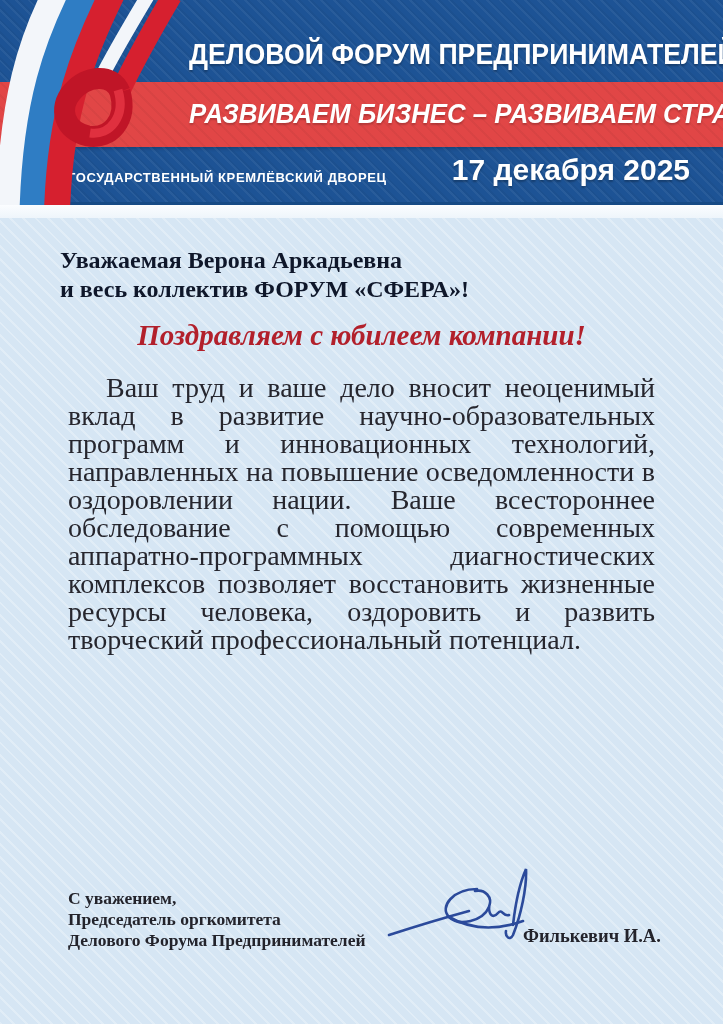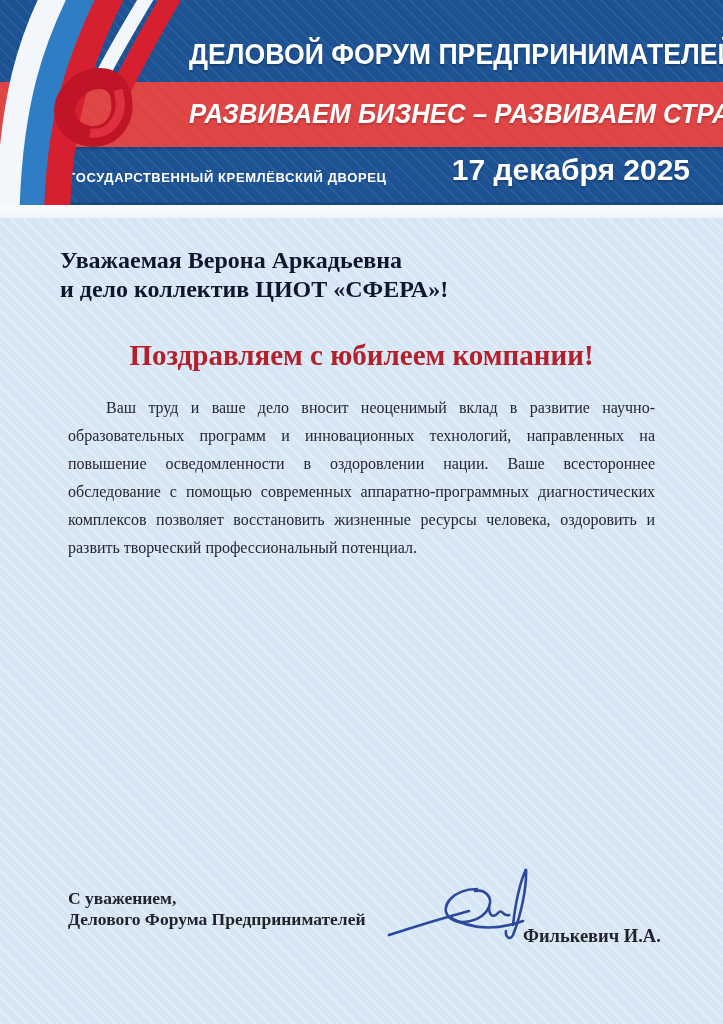--- a/index.html
+++ b/index.html
@@ -70,30 +70,30 @@
   }
   
   .letter{
     position:absolute;top:218px;left:0;right:0;bottom:0;
   }
   .salutation{
     margin:28px 60px 0 60px;text-align:left;
     font-weight:bold;font-size:24px;line-height:29px;color:#0f172a;
   }
   .greeting-heading{
-    margin:35px 60px 0 60px;text-align:center;
-    font-weight:bold;font-size:29px;color:#b2202b;
+    margin:15px 60px 0 60px;text-align:center;
+    font-weight:bold;font-style:italic;font-size:29px;color:#b2202b;
   }
   .letter-text{
     margin:22px 68px 0 68px;
   }
   .letter-text p{
     margin:0 0 4px 0;
     text-align:justify;text-indent:38px;
-    font-size:16px;line-height:28px;color:#26262e;
+    font-size:28px;line-height:28px;color:#26262e;
   }
   
   .closing{
     position:absolute;left:68px;top:670px;
     font-weight:bold;font-size:17.5px;line-height:21px;color:#23232b;
   }
   .signature-svg{
     position:absolute;left:385px;top:645px;width:145px;height:95px;
   }
   .signatory{
@@ -129,31 +129,32 @@
       <path d="M 120,92 C 128,120 110,140 88,136 C 64,131 58,108 72,92 C 86,76 112,72 120,92" fill="none" stroke="#c01527" stroke-width="21"></path>
       <path d="M 118,90 C 126,116 110,136 90,133" fill="none" stroke="#e0303f" stroke-width="9"></path>
     </svg>
   </div>
 
   <div class="white-strip"></div>
 
   <div class="letter">
     <div class="salutation">
       <div>Уважаемая Верона Аркадьевна</div>
-      <div>и дело коллектив ЦИОТ «СФЕРА»!</div>
+      <div>и весь коллектив ФОРУМ «СФЕРА»!</div>
     </div>
 
     <div class="greeting-heading">Поздравляем с юбилеем компании!</div>
 
     <div class="letter-text">
       <p>Ваш труд и ваше дело вносит неоценимый вклад в развитие научно-образовательных программ и инновационных технологий, направленных на повышение осведомленности в оздоровлении нации. Ваше всестороннее обследование с помощью современных аппаратно-программных диагностических комплексов позволяет восстановить жизненные ресурсы человека, оздоровить и развить творческий профессиональный потенциал.</p>
     </div>
 
     <div class="closing">
       <div>С уважением,</div>
+      <div>Председатель оргкомитета</div>
       <div>Делового Форума Предпринимателей</div>
     </div>
 
     <div class="signature-svg">
       <svg width="145" height="95" viewBox="0 0 145 95" xmlns="http://www.w3.org/2000/svg">
         <g fill="none" stroke="#2b4a9b" stroke-width="2.6" stroke-linecap="round">
 
           <path d="M 4,72 C 35,62 62,54 84,48"></path>
 
           <path d="M 92,26 C 68,26 54,44 64,54 C 74,64 98,58 104,44 C 108,34 100,26 90,28"></path>

